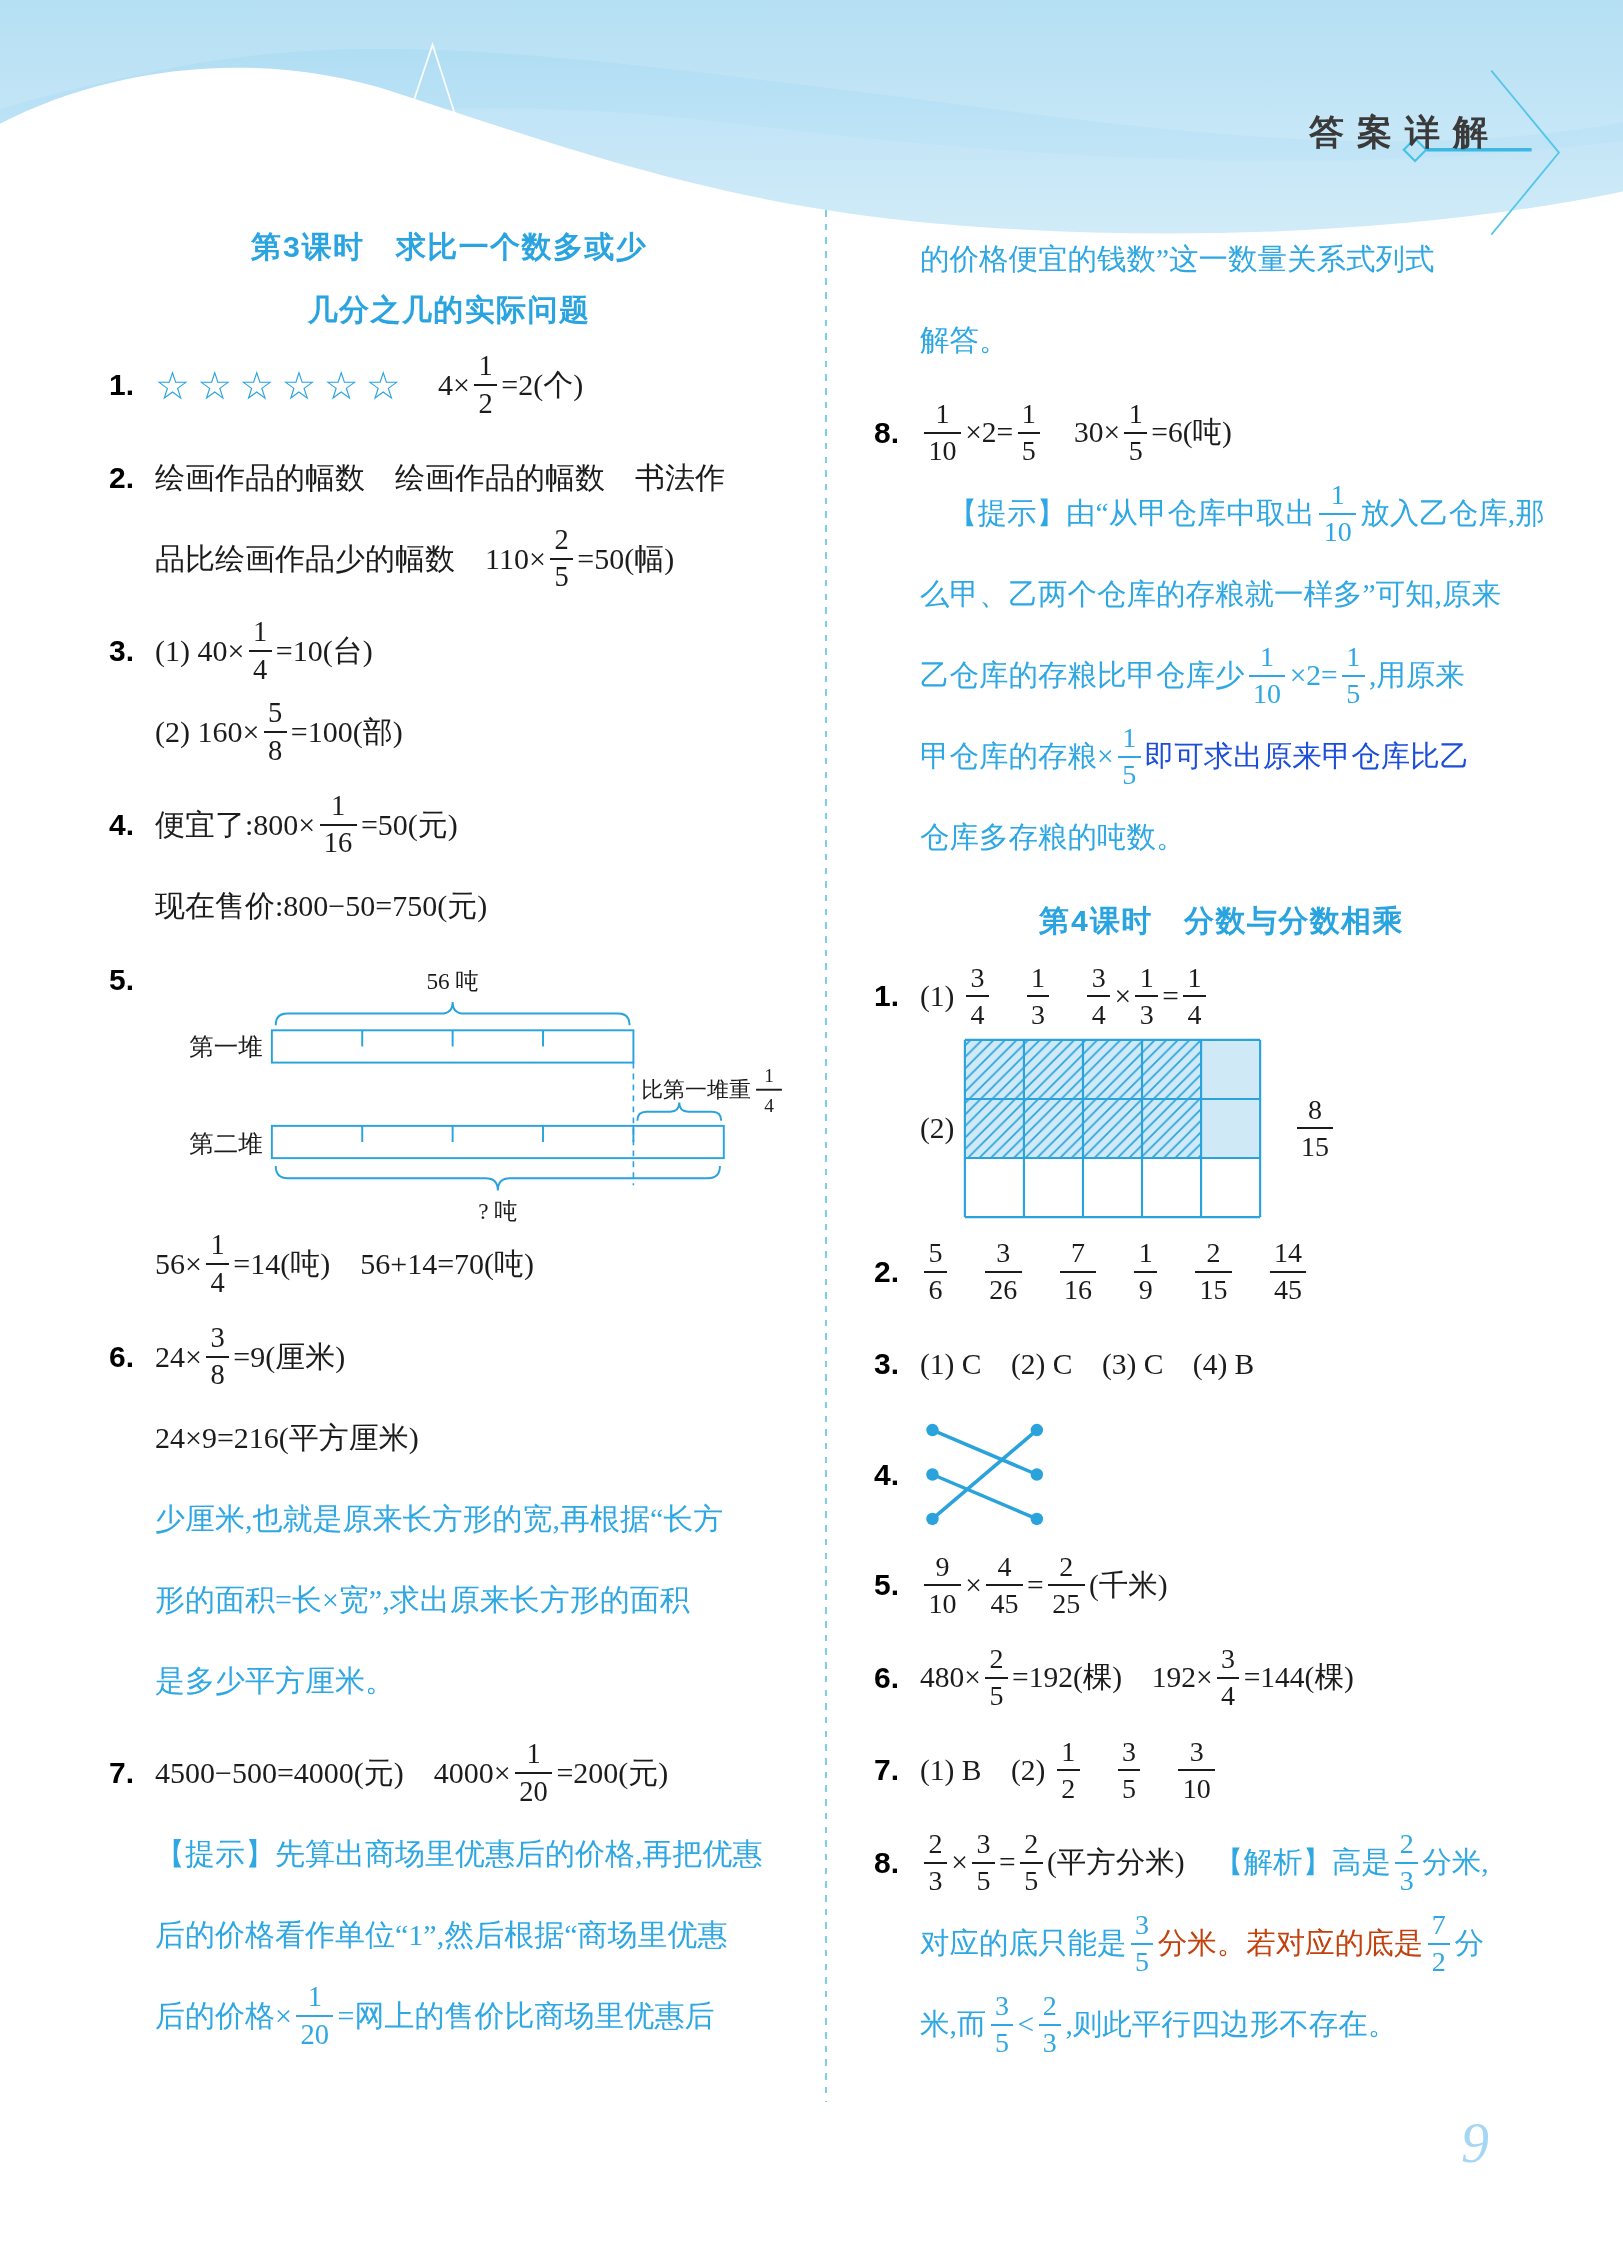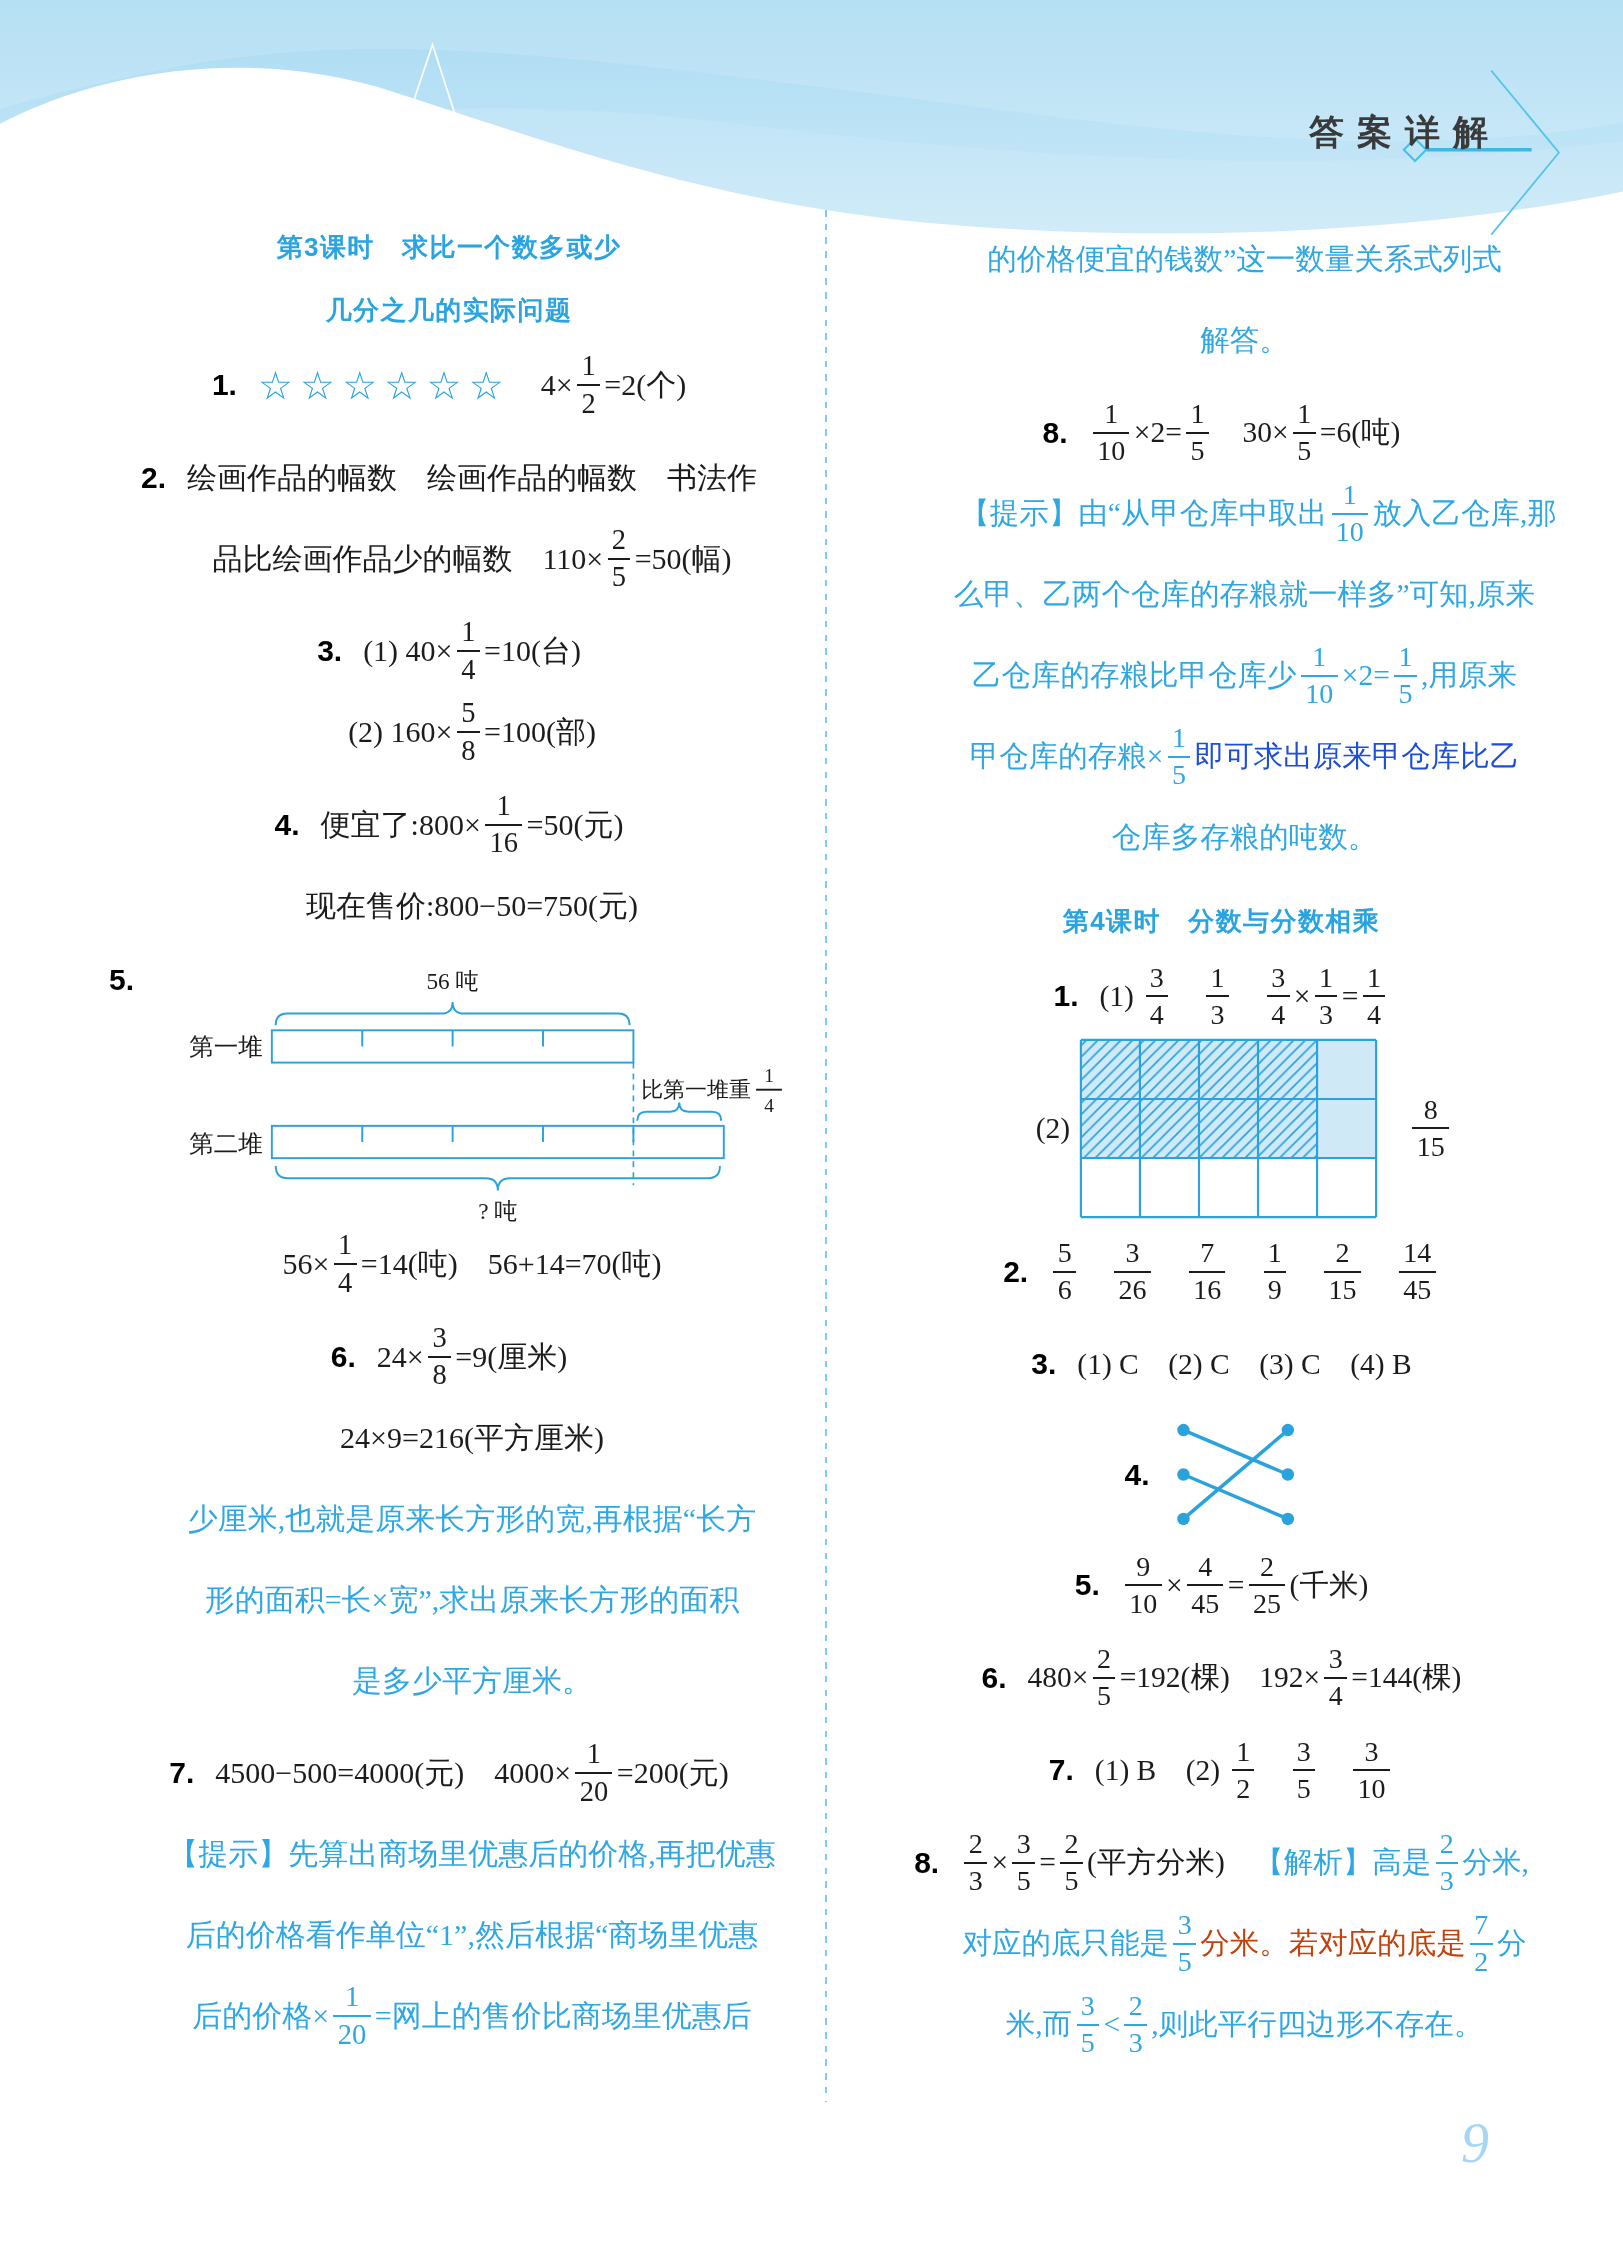--- a/index.html
+++ b/index.html
@@ -21,25 +21,25 @@
 
   
   .divider{position:absolute;left:825px;top:210px;width:2.2px;height:1892px;
            background:repeating-linear-gradient(180deg,var(--divider) 0 6.5px,transparent 6.5px 13.7px);}
 
   
   .col{position:absolute;top:216px;}
   #col-left{left:109px;width:680px;}
   #col-right{left:874px;width:695px;}
   .block{margin:2.9px 0 11.5px;}
-  .heading{font-family:Liberation Sans, sans-serif;font-weight:700;font-size:26px;
+  .heading{font-family:Liberation Mono, monospace;font-weight:700;font-size:30px;
            color:var(--accent);text-align:center;min-height:63px;
            display:flex;align-items:center;justify-content:center;letter-spacing:1.4px;}
   .line{display:flex;align-items:center;min-height:81px;font-size:30px;line-height:1.2;
-        flex-wrap:nowrap;justify-content:center;}
+        flex-wrap:nowrap;}
   #col-right .line{font-size:29.5px;}
   .line.cont{margin-left:46px;}
   .line.diag{align-items:flex-start;}
   .line.diag .num{padding-top:4.3px;}
   .num{font-family:"Liberation Sans",sans-serif;font-weight:700;font-size:30px;
        width:46px;flex:0 0 46px;color:#000;}
   .tx{white-space:pre;}
   .stars{color:var(--accent);font-size:39px;letter-spacing:7.2px;
          font-family:"DejaVu Sans",sans-serif;line-height:1;}
   .fr{display:inline-flex;flex-direction:column;align-items:center;margin:0 4.3px;

